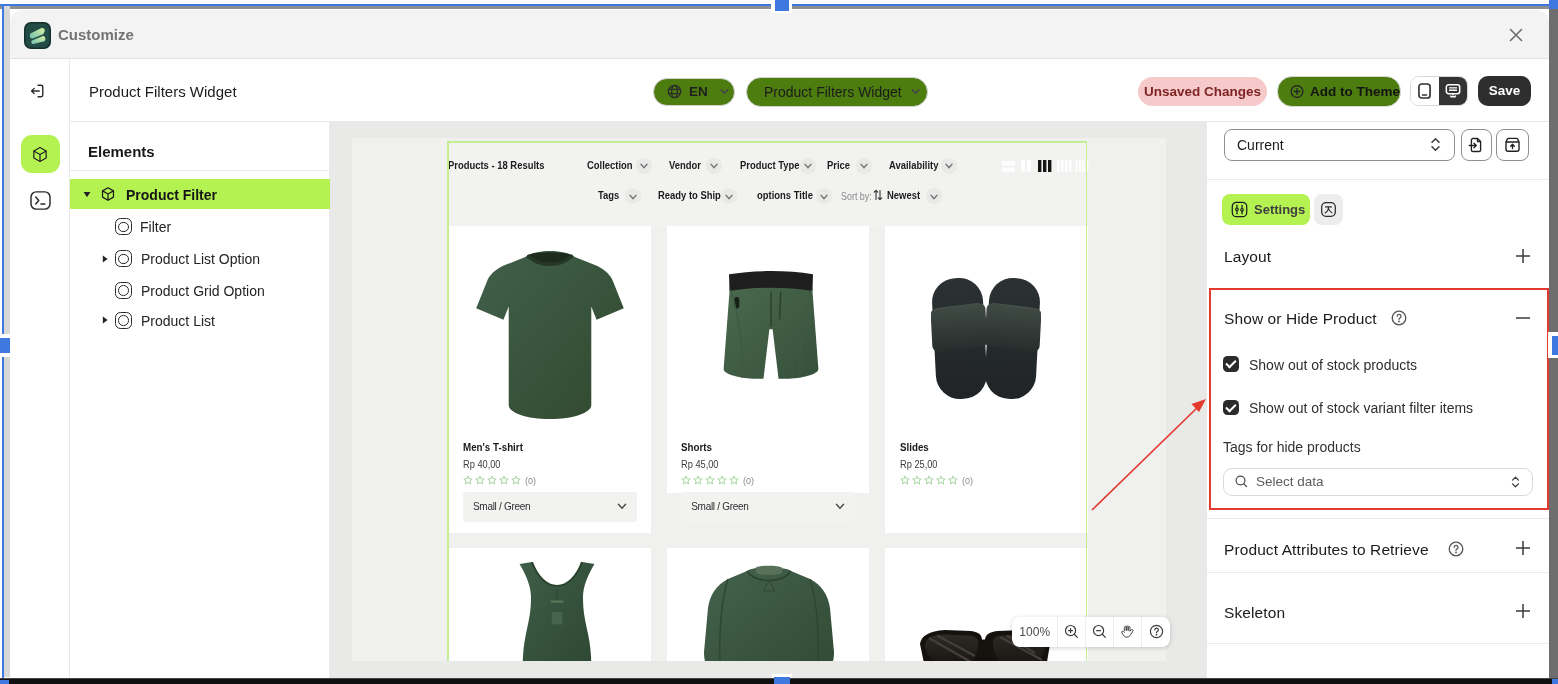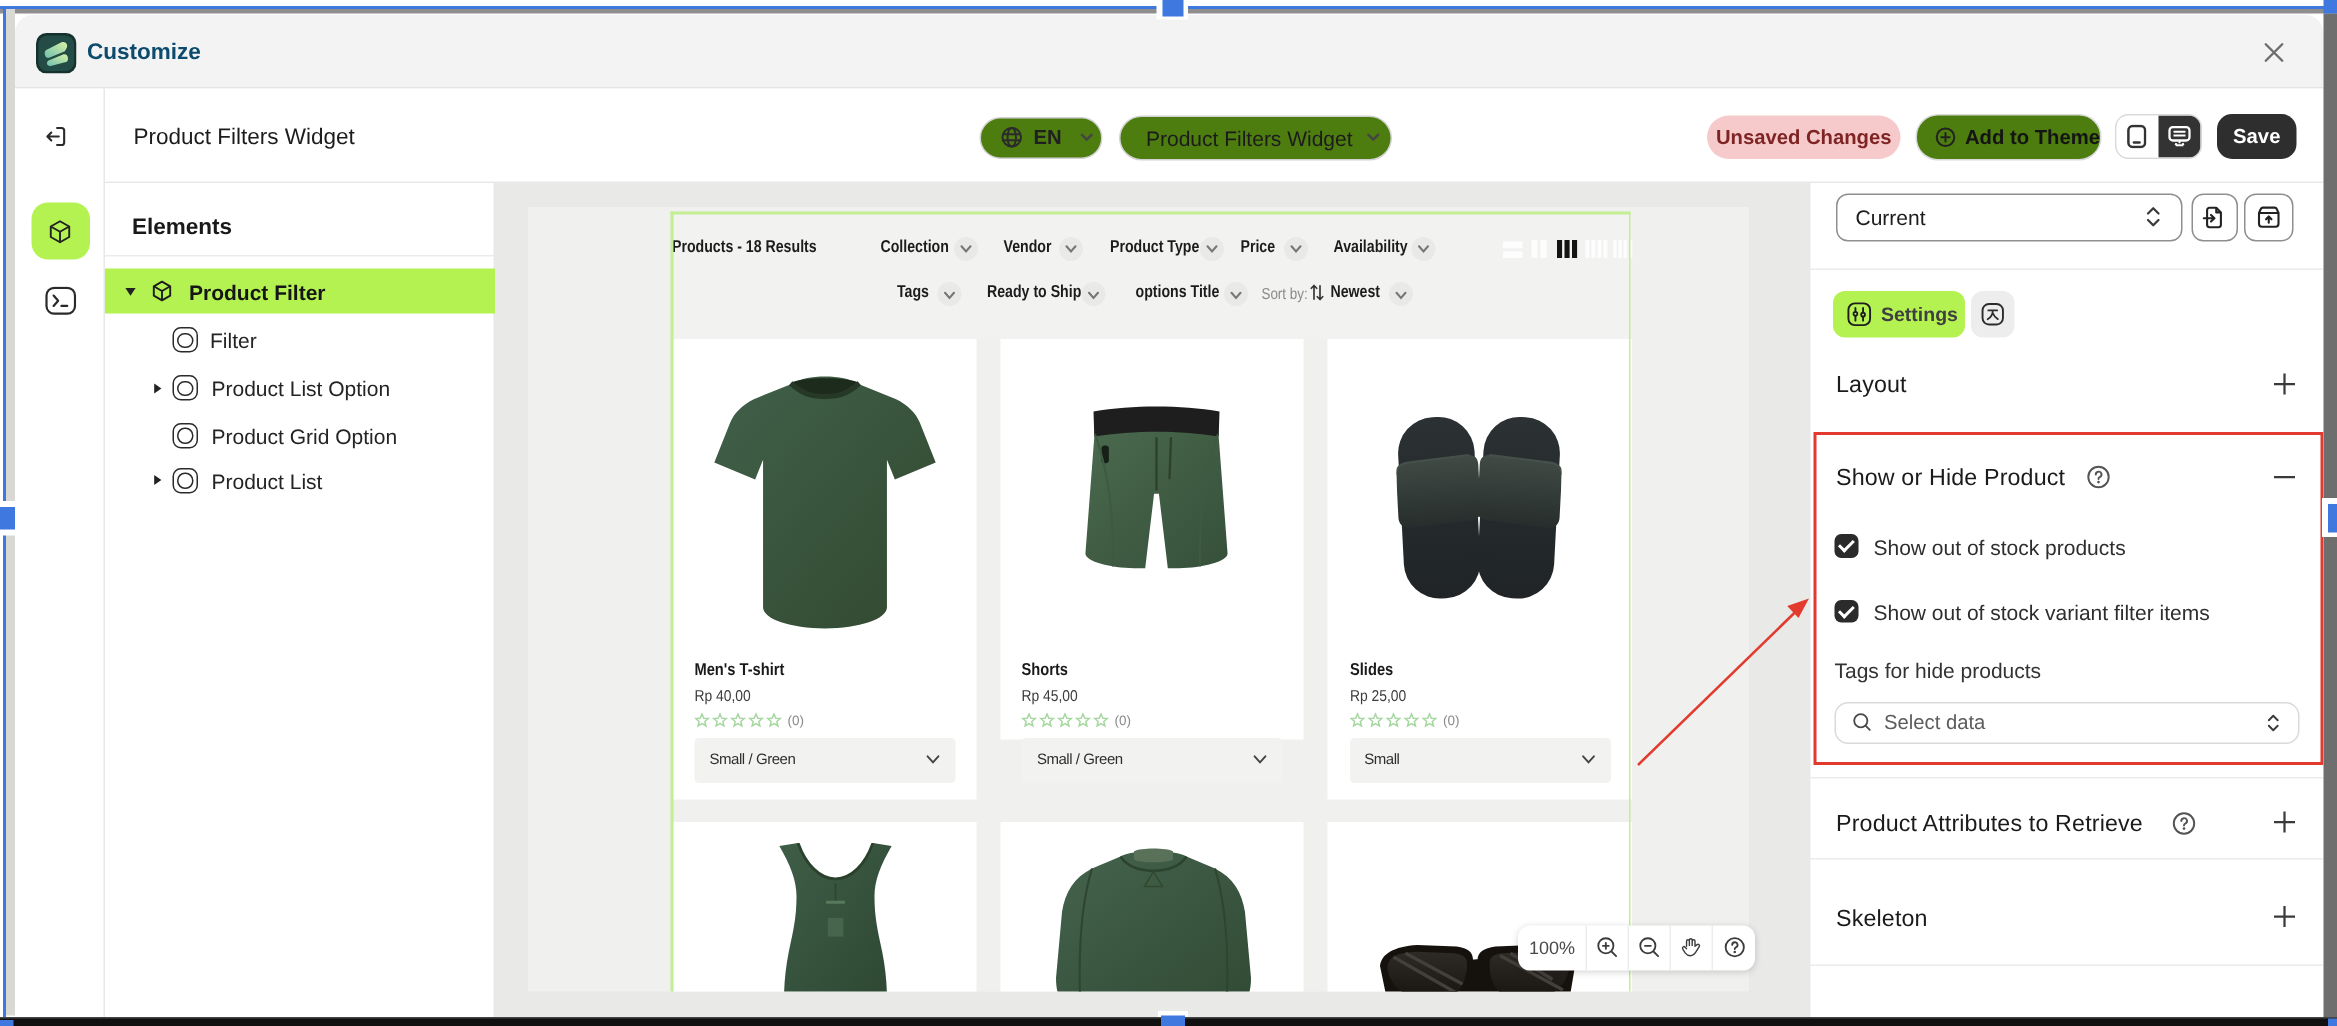--- a/index.html
+++ b/index.html
@@ -40,21 +40,21 @@
             <stop offset="0" stop-color="#6fbfae"></stop>
               <stop offset="1" stop-color="#d8f2a4"></stop>
           </linearGradient>
         </defs>
         <rect x="0" y="0" width="27" height="27" rx="7" fill="#15312d"></rect>
         <rect x="1.6" y="1.6" width="23.8" height="23.8" rx="5.8" fill="#234c46"></rect>
         <path d="M6.5 11.5 L17 6.2 C19.5 5.2 21.5 7.6 20.5 9.8 L19.2 12.2 L8.8 16.5 C6.2 17.3 4.9 13.4 6.5 11.5 Z" fill="url(#lg1)"></path>
         <path d="M8 18.5 L18.4 14.2 C21 13.4 22.3 17.2 20.6 19.2 L10.4 21.8 C7.8 22.6 6.4 20.4 8 18.5 Z" fill="url(#lg1)"></path>
       </svg>
     </div>
-    <div class="abs" style="left:48px; top:16px; font-size:15px; font-weight:700; color:#0c4a6e;">Customize</div>
+    <div class="abs" style="left:48px; top:16px; font-size:15px; font-weight:700; color:#737373;">Customize</div>
     <svg class="abs" style="left:1498px; top:17px;" width="16" height="16" viewBox="0 0 16 16">
       <path d="M2.5 2.5 L13.5 13.5 M13.5 2.5 L2.5 13.5" stroke="#6d6d6d" stroke-width="1.6" stroke-linecap="round"></path>
     </svg>
 
     <div class="abs" style="left:0; top:49.5px; width:60px; height:618.5px; background:#fff; border-right:1px solid #e8e8e8;"></div>
     <svg class="abs" style="left:20px; top:74px;" width="14" height="14" viewBox="0 0 16 16">
       <path d="M9.2 1.5 h3.4 a2 2 0 0 1 2 2 v9 a2 2 0 0 1 -2 2 h-3.4" fill="none" stroke="#2a2a2a" stroke-width="1.6" stroke-linecap="round"></path>
       <path d="M10.5 8 H2 M4.8 5 L1.8 8 L4.8 11" fill="none" stroke="#2a2a2a" stroke-width="1.6" stroke-linecap="round" stroke-linejoin="round"></path>
     </svg>
     <div class="abs" style="left:10.5px; top:125.5px; width:39px; height:38px; background:#b4f251; border-radius:11px;"></div>
@@ -343,26 +343,20 @@
       <svg style="position:absolute; left:14.5px; top:249px;" width="80" height="11" viewBox="0 0 80 11">
         <g fill="none" stroke="#a6d7a0" stroke-width="1">
           <path d="M5 1 L6.2 3.8 L9.2 4 L6.9 6 L7.6 9 L5 7.4 L2.4 9 L3.1 6 L0.8 4 L3.8 3.8 Z"></path>
           <path d="M17 1 L18.2 3.8 L21.2 4 L18.9 6 L19.6 9 L17 7.4 L14.4 9 L15.1 6 L12.8 4 L15.8 3.8 Z"></path>
           <path d="M29 1 L30.2 3.8 L33.2 4 L30.9 6 L31.6 9 L29 7.4 L26.4 9 L27.1 6 L24.8 4 L27.8 3.8 Z"></path>
           <path d="M41 1 L42.2 3.8 L45.2 4 L42.9 6 L43.6 9 L41 7.4 L38.4 9 L39.1 6 L36.8 4 L39.8 3.8 Z"></path>
           <path d="M53 1 L54.2 3.8 L57.2 4 L54.9 6 L55.6 9 L53 7.4 L50.4 9 L51.1 6 L48.8 4 L51.8 3.8 Z"></path>
         </g>
         <text x="62" y="8.6" font-size="9" fill="#8a8a8a" font-family="Liberation Sans">(0)</text>
       </svg>
-      <div class="psel" style="top:266px;">
-          <span>Small</span>
-        <svg width="10" height="7" viewBox="0 0 10 7">
-            <path d="M1.4 1.2 L5 5.2 L8.6 1.2" fill="none" stroke="#444" stroke-width="1.3" stroke-linecap="round"></path>
-          </svg>
-      </div>
     </div>
 
     <div class="card" style="left:438.5px; top:538px; height:113.5px; overflow:hidden;">
       <svg style="position:absolute; left:56px; top:14px;" width="104" height="104" viewBox="0 0 100 100">
         <defs>
             <linearGradient id="tk" x1="0" y1="0" x2="1" y2="1">
               <stop offset="0" stop-color="#3e5d47"></stop>
               <stop offset="1" stop-color="#2e4832"></stop>
             </linearGradient>
           </defs>

